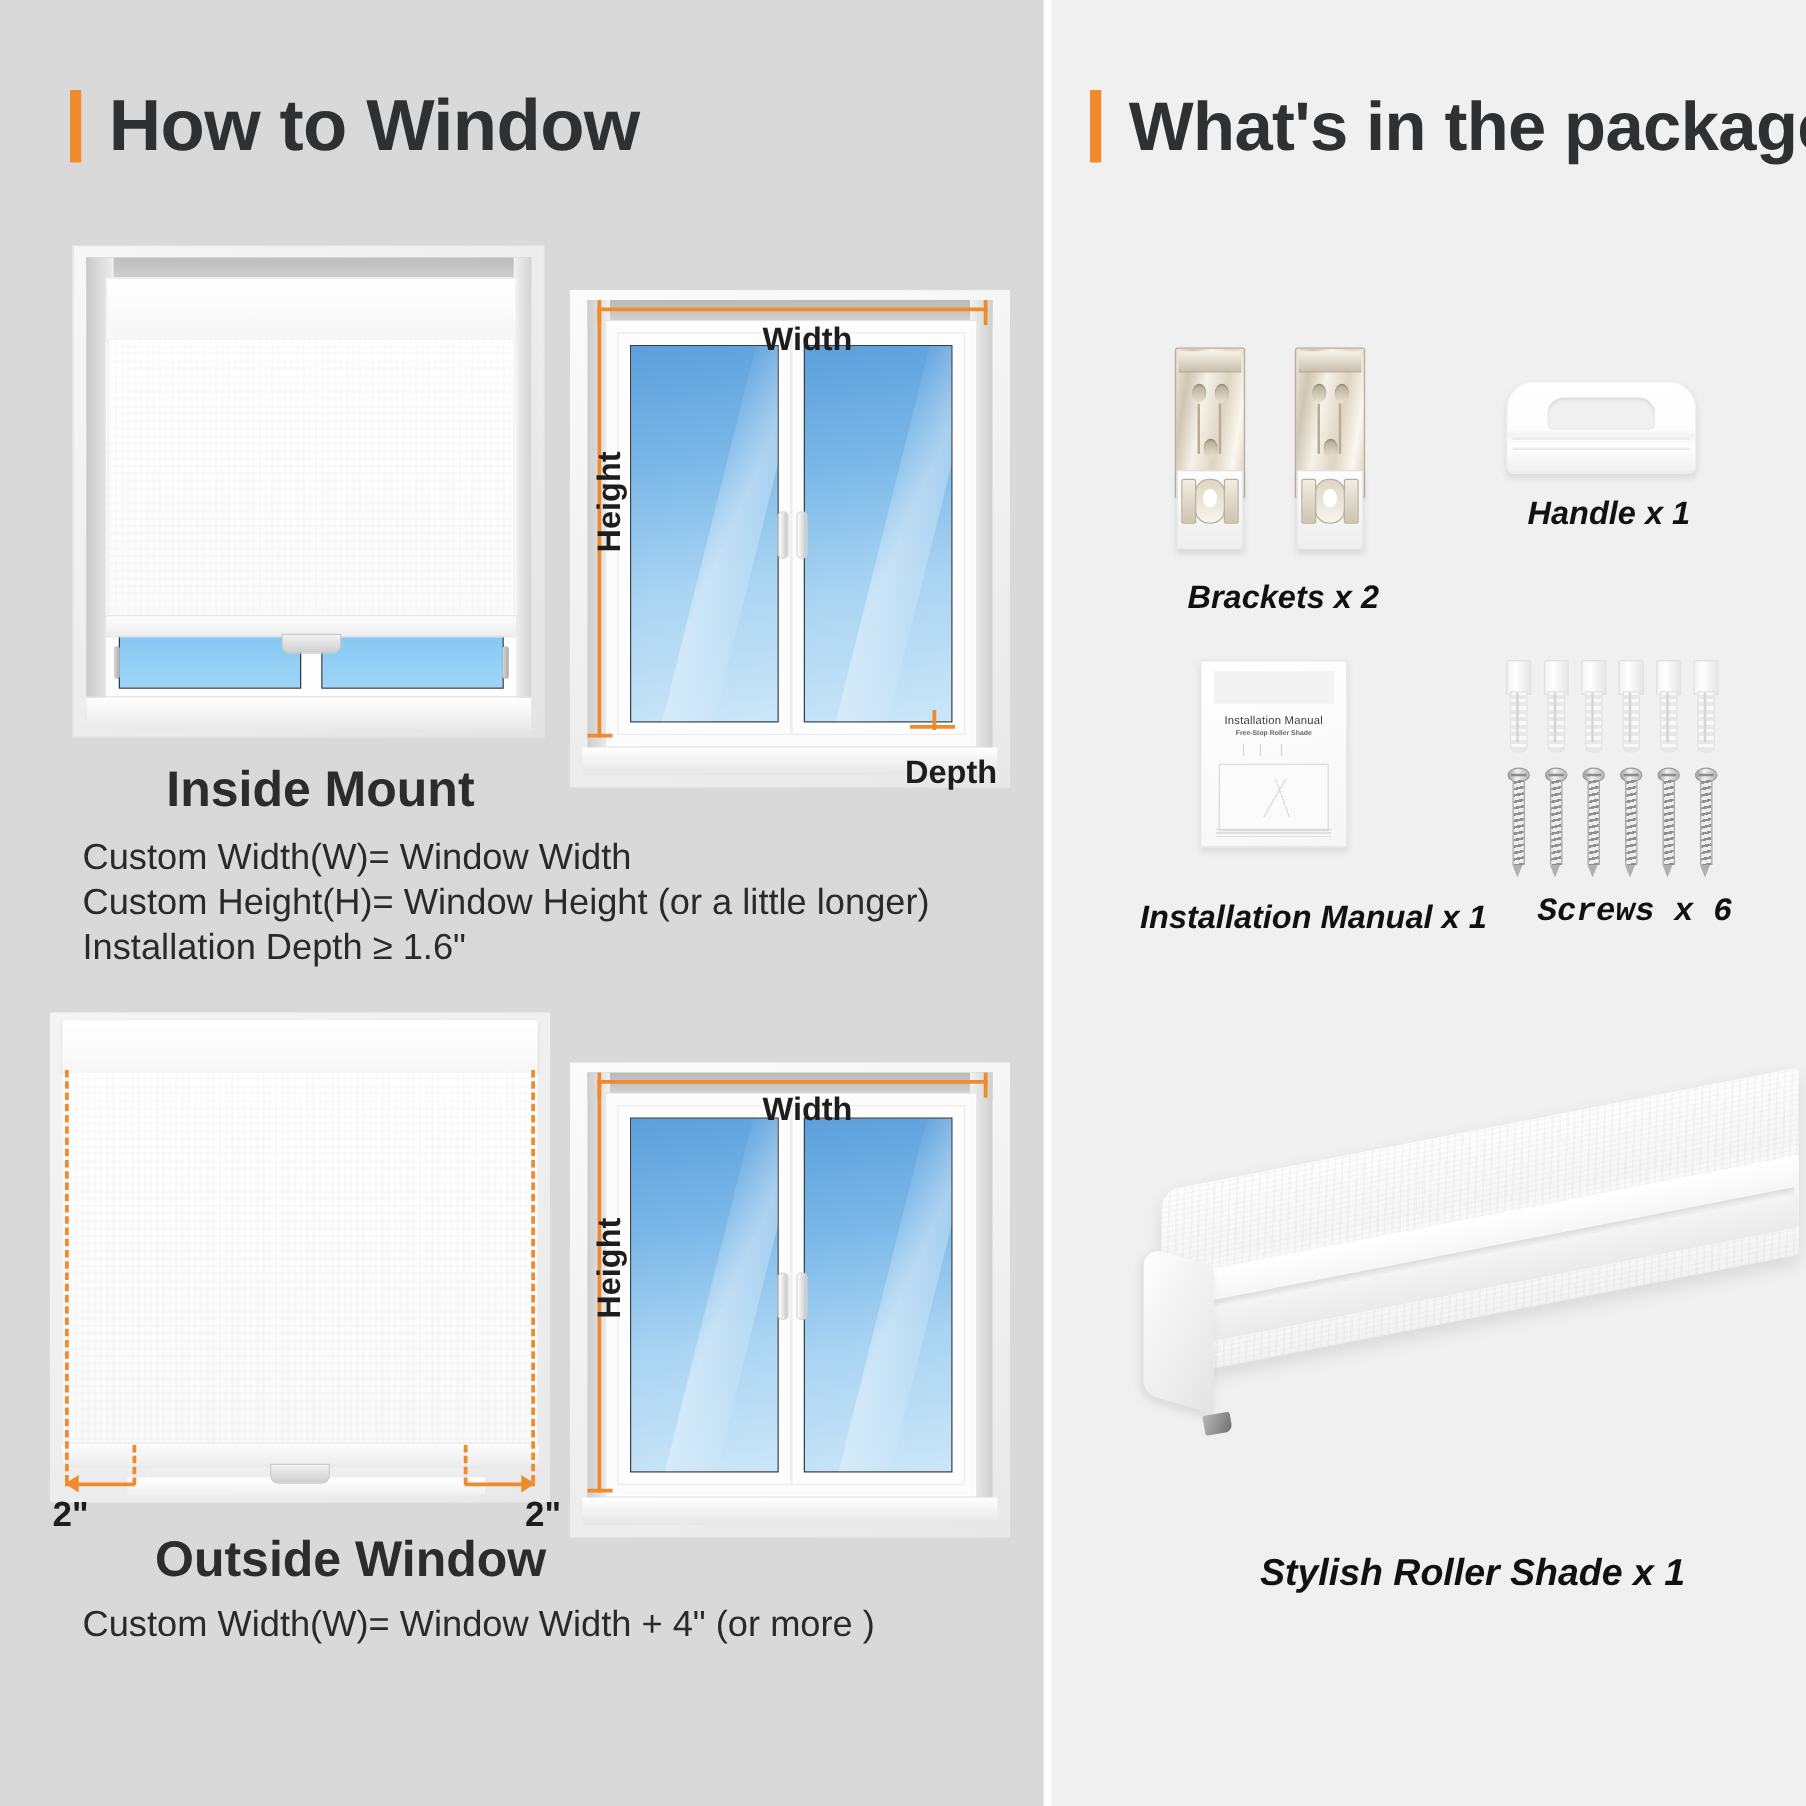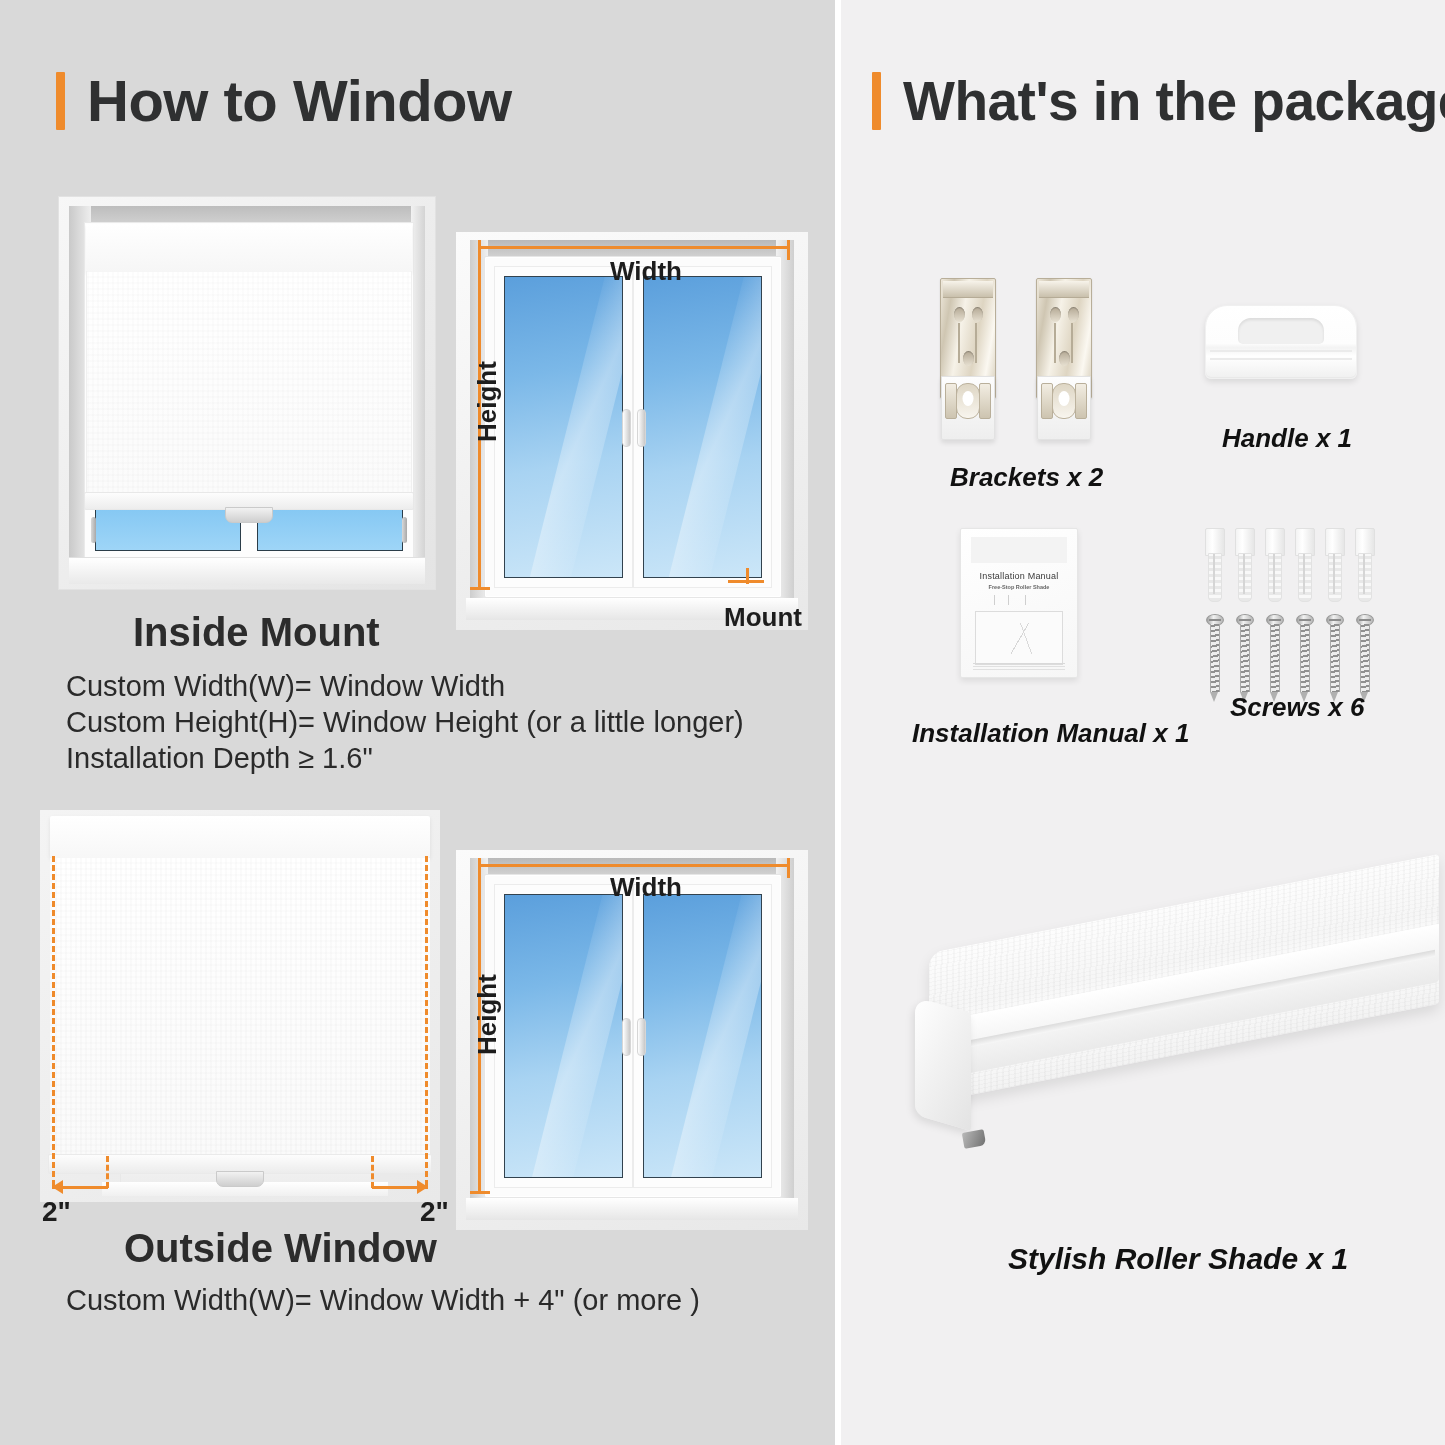--- a/index.html
+++ b/index.html
@@ -430,21 +430,21 @@
     <div class="mcap v" style="left:22px;top:8px;"></div>
     <div class="mcap v" style="left:331px;top:8px;"></div>
     <div class="mlabel" style="left:154px;top:24px;">Width</div>
 
     <div class="mline v" style="left:22px;top:14px;height:344px;"></div>
     <div class="mcap h" style="left:14px;top:355px;"></div>
     <div class="mlabel rot" style="left:16px;top:210px;">Height</div>
 
     <div class="mcap h" style="left:272px;top:348px;width:36px;"></div>
     <div class="mline v" style="left:290px;top:336px;height:16px;"></div>
-    <div class="mlabel" style="left:268px;top:370px;">Mount</div>
+    <div class="mlabel" style="left:268px;top:370px;">Depth</div>
   </div>
 
   <div class="mount-title" style="left:133px;top:610px;">Inside Mount</div>
   <div class="spec-line" style="left:66px;top:670px;">Custom Width(W)= Window Width</div>
   <div class="spec-line" style="left:66px;top:706px;">Custom Height(H)= Window Height (or a little longer)</div>
   <div class="spec-line" style="left:66px;top:742px;">Installation Depth ≥ 1.6"</div>
 
   <div id="outside-shade" style="position:absolute;left:40px;top:810px;width:400px;height:392px;">
     <div style="position:absolute;inset:0;background:linear-gradient(150deg,#f4f4f4,#e9e9e9);"></div>
 
@@ -554,21 +554,21 @@
   </div>
   <div class="part-label" style="left:950px;top:462px;">Brackets x 2</div>
 
   <div class="part" style="left:1205px;top:305px;width:160px;height:80px;">
     <div class="handle-shape">
       <div class="handle-slot"></div>
       <div class="handle-groove" style="top:44px;"></div>
       <div class="handle-groove" style="top:52px;"></div>
     </div>
   </div>
-  <div class="part-label" style="left:1222px;top:395px;margin-top:28px;">Handle x 1</div>
+  <div class="part-label" style="left:1222px;top:395px;">Handle x 1</div>
 
   <div class="manual" style="left:960px;top:528px;">
     <div class="man-band"></div>
     <div class="man-title">Installation Manual</div>
     <div class="man-sub">Free-Stop Roller Shade</div>
     <div class="man-scribble"></div>
     <div class="man-box">
       <div class="man-diag"></div>
     </div>
     <div class="man-foot"></div>
@@ -631,21 +631,21 @@
       <div class="screw-head"></div>
       <div class="screw-shaft"></div>
       <div class="screw-tip"></div>
       </div>
     <div class="screw" style="left:151px;top:86px;">
       <div class="screw-head"></div>
       <div class="screw-shaft"></div>
       <div class="screw-tip"></div>
       </div>
   </div>
-  <div class="part-label" style="left:1230px;top:692px;">Screws  x 6</div>
+  <div class="part-label" style="left:1230px;top:714px;font-family:Liberation Mono, monospace;">Screws  x 6</div>
 
   <div id="shade-product">
     <div class="rs-body"></div>
     <div class="rs-face"></div>
     <div class="rs-groove"></div>
     <div class="rs-endcap"></div>
     <div class="rs-metal"></div>
   </div>
   <div class="part-label" style="left:1008px;top:1242px;font-size:30px;">Stylish Roller Shade x 1</div>
 

